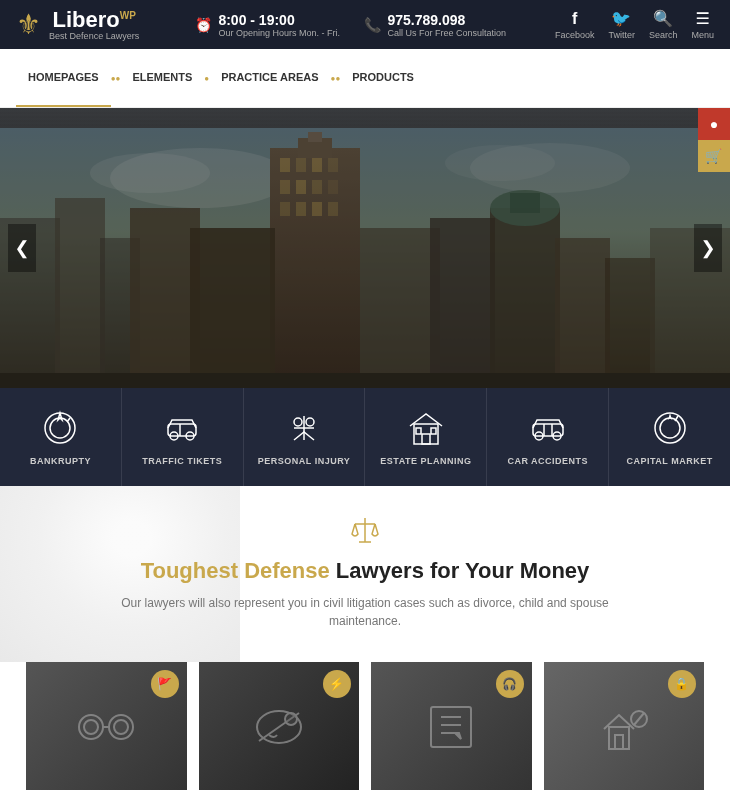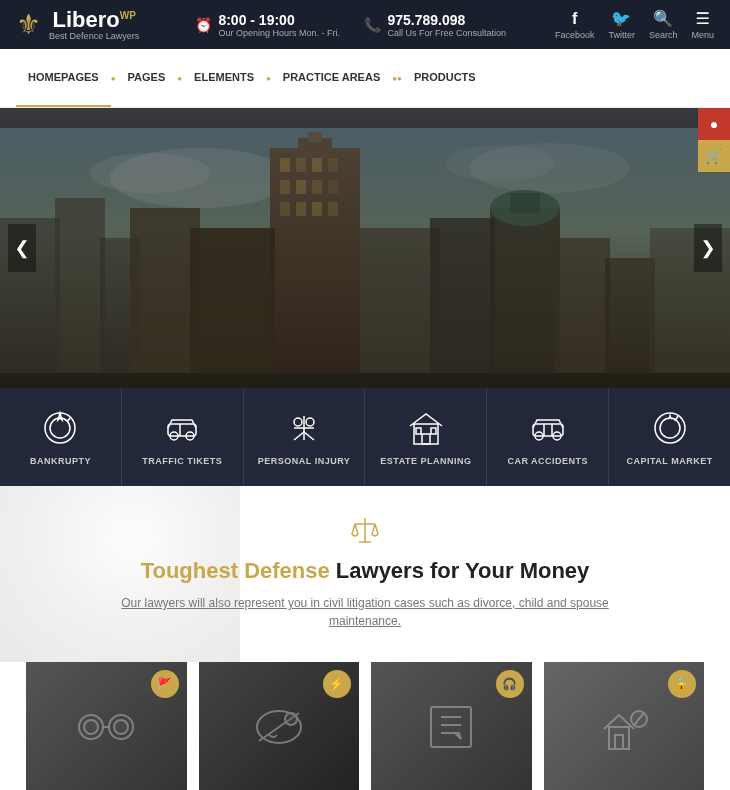--- a/index.html
+++ b/index.html
@@ -233,21 +233,20 @@
       margin-bottom: 10px;
       color: #222;
     }
     .intro-title .highlight { color: #c9a84c; }
     .intro-subtitle {
       font-size: 12px;
       color: #777;
       max-width: 500px;
       margin: 0 auto 24px;
       line-height: 1.5;
-      text-decoration: underline;
     }
 
     
     .case-cards {
       display: flex;
       gap: 0;
       padding: 0 20px 30px;
     }
     .case-card {
       flex: 1;
@@ -349,21 +348,20 @@
       <span class="social-icon">☰</span>
       <span style="font-size:9px;color:#aaa;">Menu</span>
     </div>
   </div>
 </div>
 
 <div class="nav-bar">
   <div class="nav-items">
     <div class="nav-item active">HOMEPAGES</div>
     <span class="nav-dot">●</span>
-    <div class="nav-item">PAGES</div>
     <span class="nav-dot">●</span>
     <div class="nav-item">ELEMENTS</div>
     <span class="nav-dot">●</span>
     <div class="nav-item">PRACTICE AREAS</div>
     <span class="nav-dot">●</span>
     <span class="nav-dot">●</span>
     <div class="nav-item">PRODUCTS</div>
   </div>
 </div>
 

